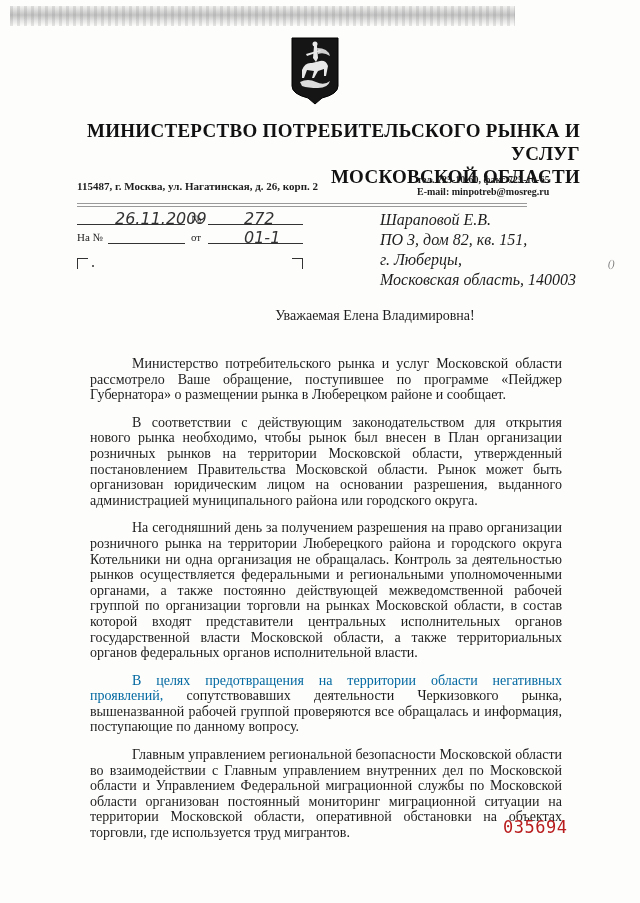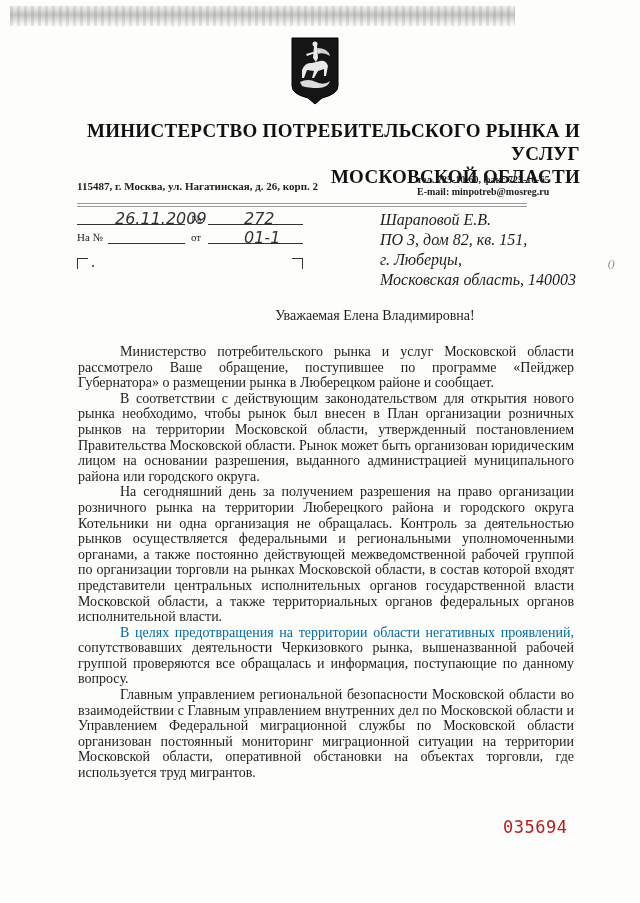--- a/index.html
+++ b/index.html
@@ -56,21 +56,21 @@
   }
   .mark-right { position: absolute; left: 608px; top: 258px; font-size: 10px; color: #777; font-style: italic; }
   .salutation {
     position: absolute; left: 0; width: 640px; top: 308px; text-align: center; font-size: 14px;
     padding-left: 40px; box-sizing: border-box; margin-left: 35px;
   }
   .body-text {
     position: absolute; left: 78px; top: 344px; width: 496px;
     font-size: 14px; line-height: 15.6px; text-align: justify;
   }
-  .body-text p { margin: 0; text-indent: 42px; }
+  .body-text p { margin: 12px; text-indent: 42px; }
   .body-text p.faded .fadepart { color: #0369a1; }
   .stamp-number {
     position: absolute; left: 503px; top: 817px; font-family: "DejaVu Sans Mono", monospace;
     font-size: 17px; color: #b91c1c; letter-spacing: 0.5px;
   }
 </style>
 </head>
 <body>
 
 <div class="scan-top"></div>

